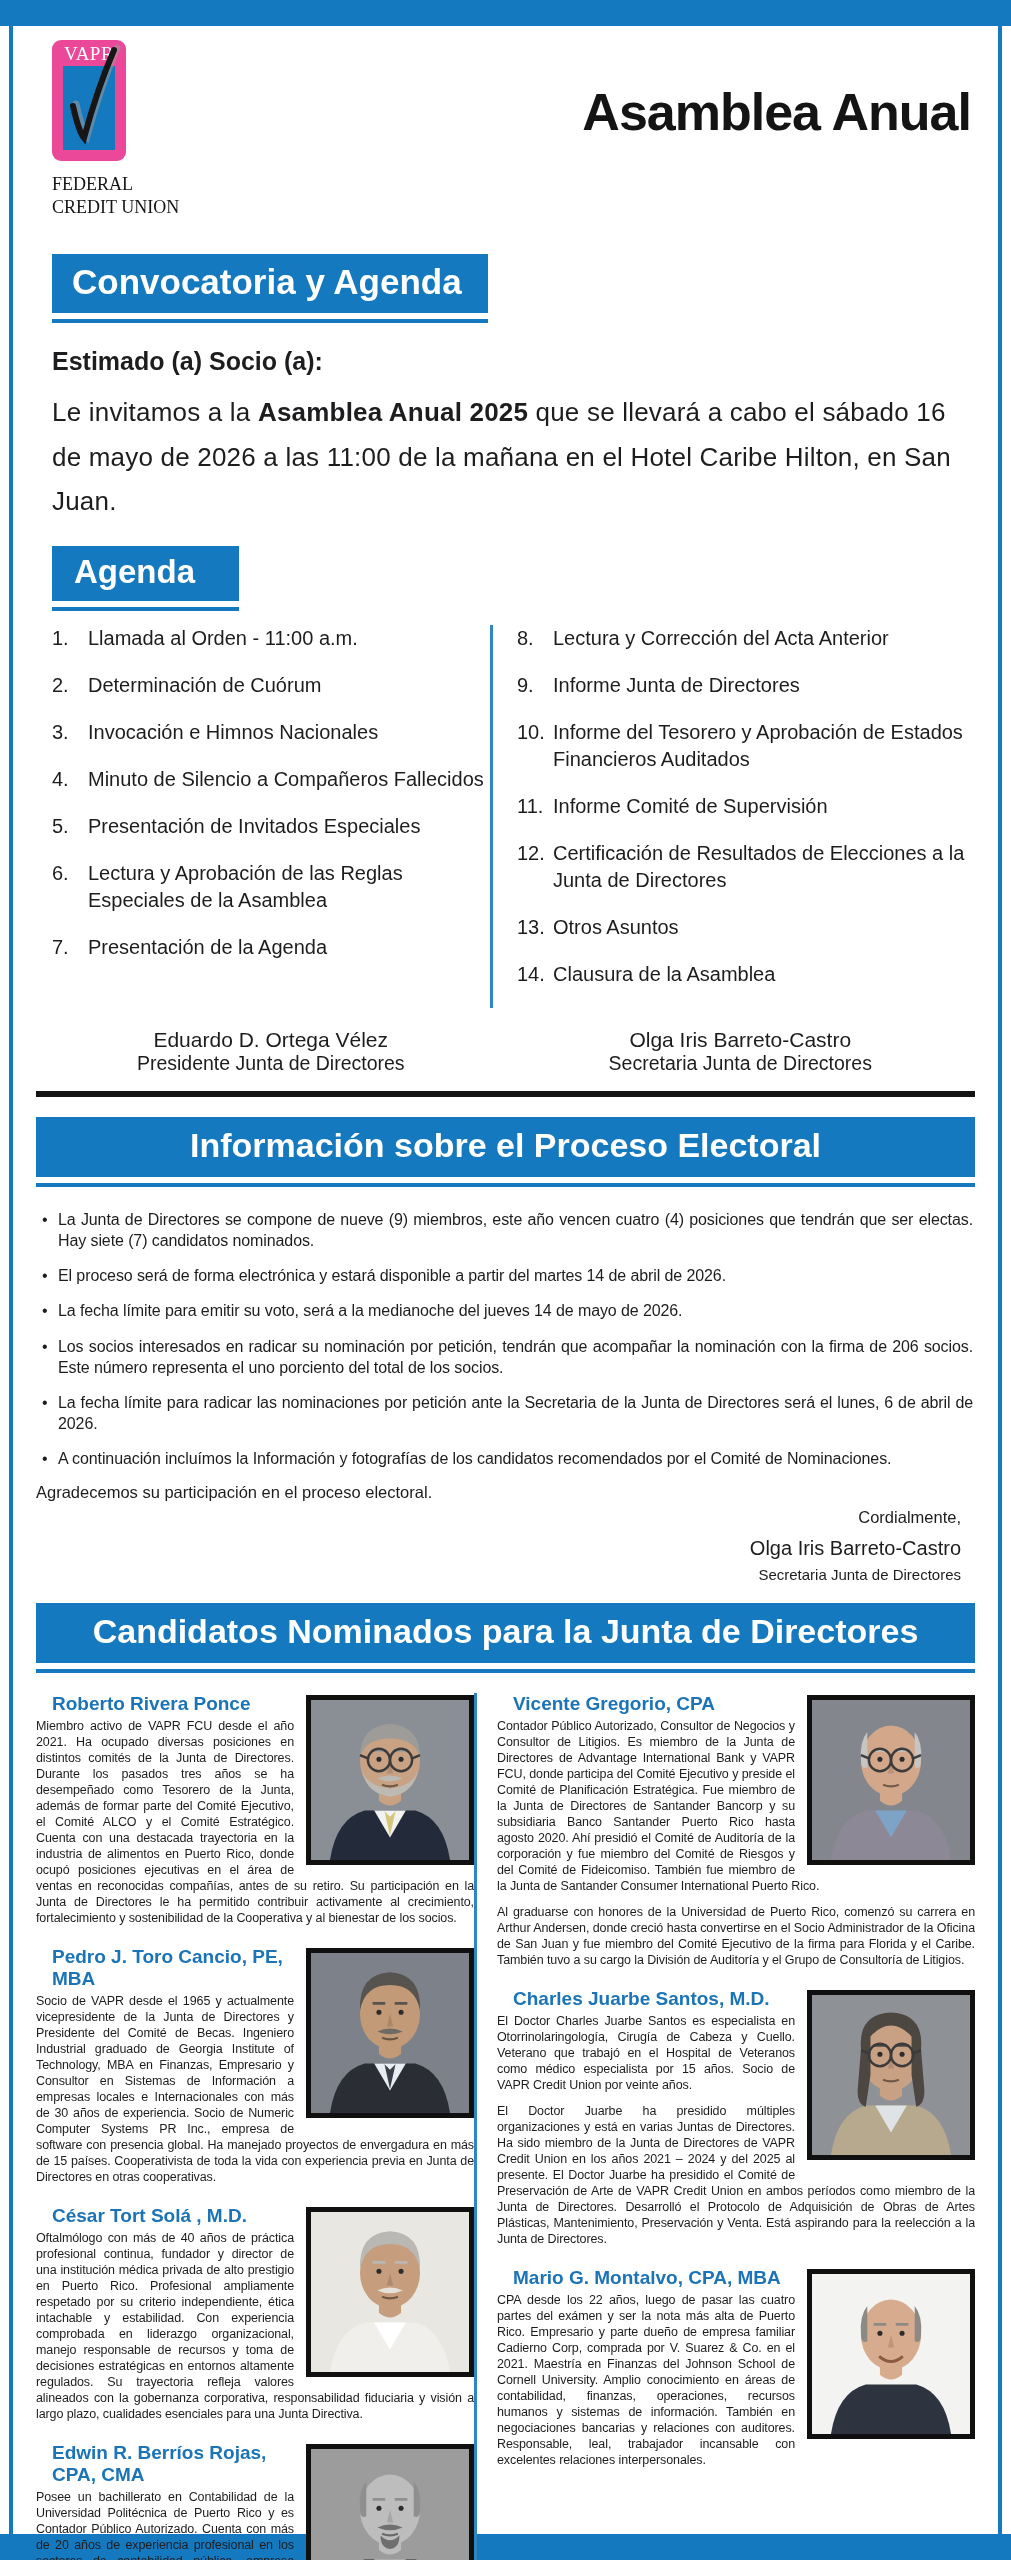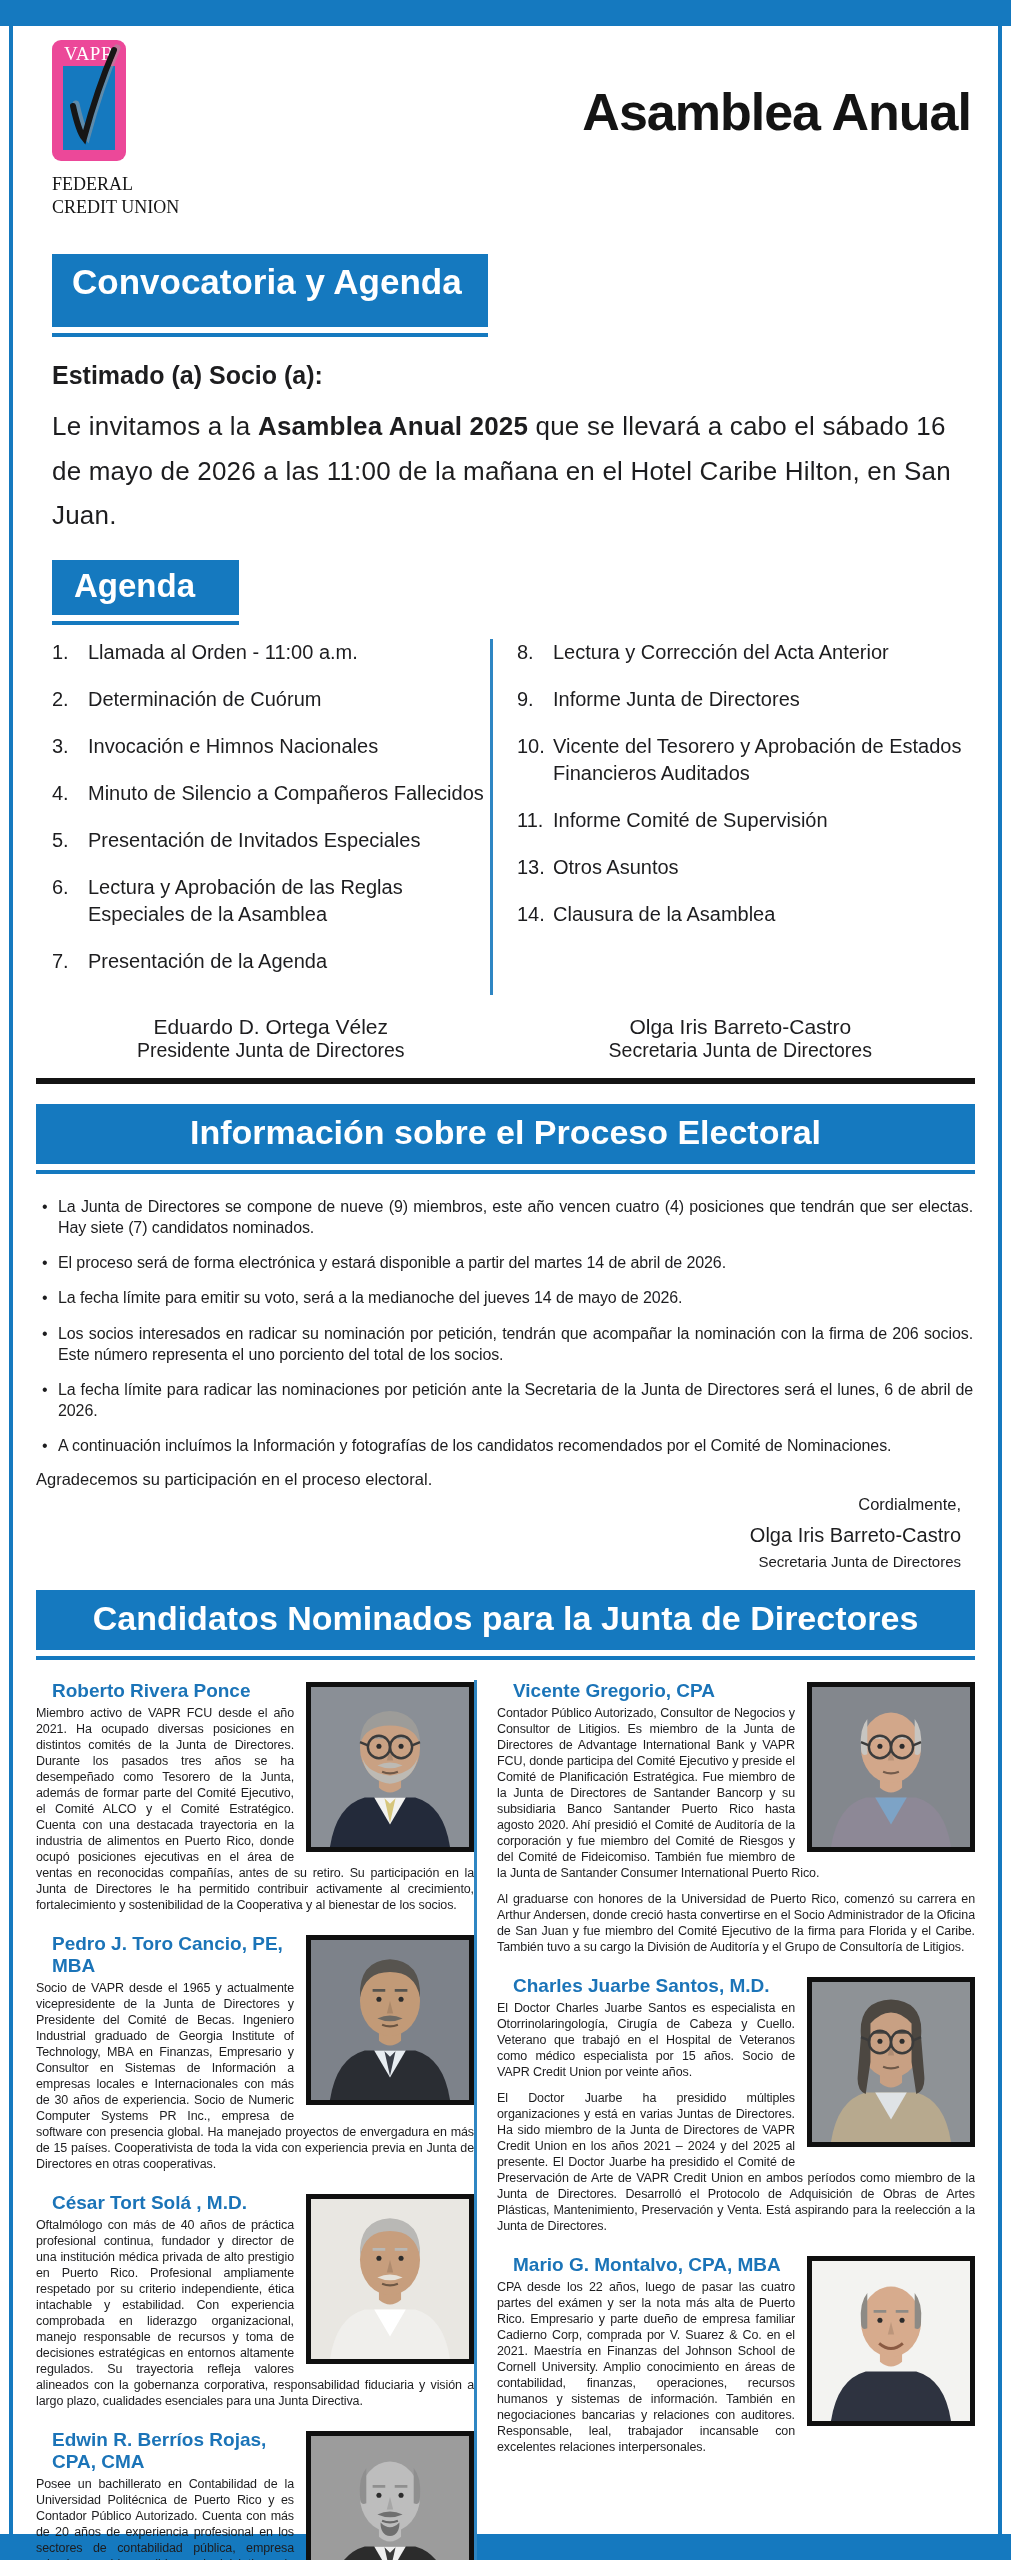--- a/index.html
+++ b/index.html
@@ -18,21 +18,21 @@
   .logo-box{width:64px;height:112px;background:#ec4899;border-radius:9px;padding:3px 5px 6px;}
   .logo-vapr{color:#fff;font-family:"Liberation Serif",serif;font-size:19px;text-align:center;letter-spacing:.5px;}
   .logo-sq{margin:1px auto 0;width:52px;height:84px;background:var(--blue);position:relative;overflow:visible;}
   .logo-sq svg{position:absolute;left:0;bottom:0;overflow:visible;}
   .logo-text{margin-top:12px;font-family:"Liberation Serif",serif;font-size:18px;line-height:1.3;color:#151515;}
   h1{margin:42px 4px 0 0;font-size:52px;letter-spacing:-1px;color:#141414;}
 
   
   .bwrap{display:inline-block;margin-left:16px;}
   .banner{background:var(--blue);color:#fff;font-weight:bold;}
-  .banner.conv{font-size:35px;padding:8px 26px 25px 20px;margin-top:28px;}
+  .banner.conv{font-size:35px;padding:8px 26px 11px 20px;margin-top:28px;}
   .banner.agd{font-size:33px;padding:7px 44px 10px 22px;margin-top:22px;}
   .rule{height:4px;background:var(--blue);margin-top:6px;}
   .fullbanner{background:var(--blue);color:#fff;text-align:center;font-weight:bold;
               font-size:34px;padding:9px 0 12px;}
   .blackrule{height:6px;background:#141414;margin-top:16px;}
 
   .greeting{font-size:25px;font-weight:bold;margin:24px 0 0 16px;}
   .invite{font-size:26px;line-height:1.72;margin:14px 16px 0 16px;letter-spacing:.2px;}
 
   .agenda-grid{display:flex;margin:14px 0 0 16px;}
@@ -145,25 +145,29 @@
       <div class="aitem">
           <span class="anum">8.</span>
           <span>Lectura y Corrección del Acta Anterior</span>
         </div>
       <div class="aitem">
           <span class="anum">9.</span>
           <span>Informe Junta de Directores</span>
         </div>
       <div class="aitem">
           <span class="anum">10.</span>
-          <span>Vicente del Tesorero y Aprobación de Estados Financieros Auditados</span>
+          <span>Informe del Tesorero y Aprobación de Estados Financieros Auditados</span>
         </div>
       <div class="aitem">
           <span class="anum">11.</span>
           <span>Informe Comité de Supervisión</span>
+        </div>
+      <div class="aitem">
+          <span class="anum">12.</span>
+          <span>Certificación de Resultados de Elecciones a la Junta de Directores</span>
         </div>
       <div class="aitem">
           <span class="anum">13.</span>
           <span>Otros Asuntos</span>
         </div>
       <div class="aitem">
           <span class="anum">14.</span>
           <span>Clausura de la Asamblea</span>
         </div>
     </div>

